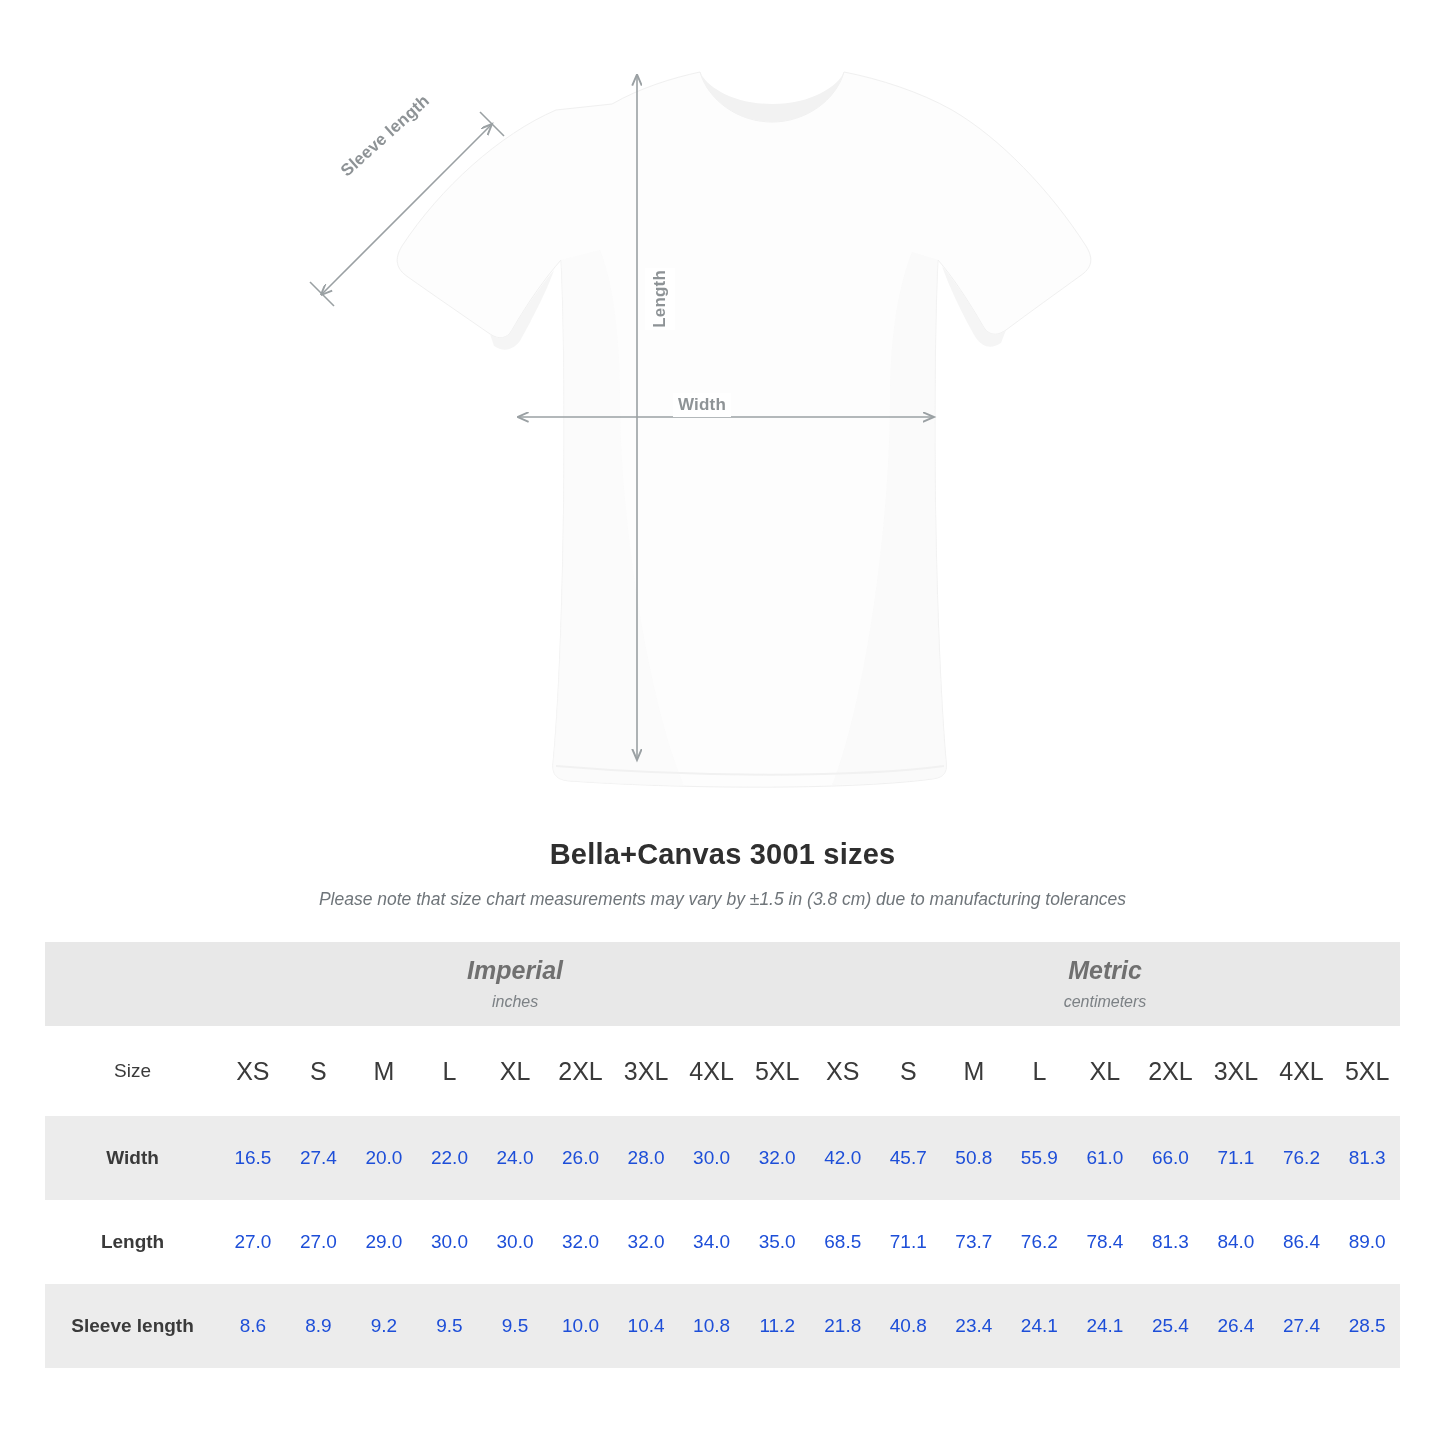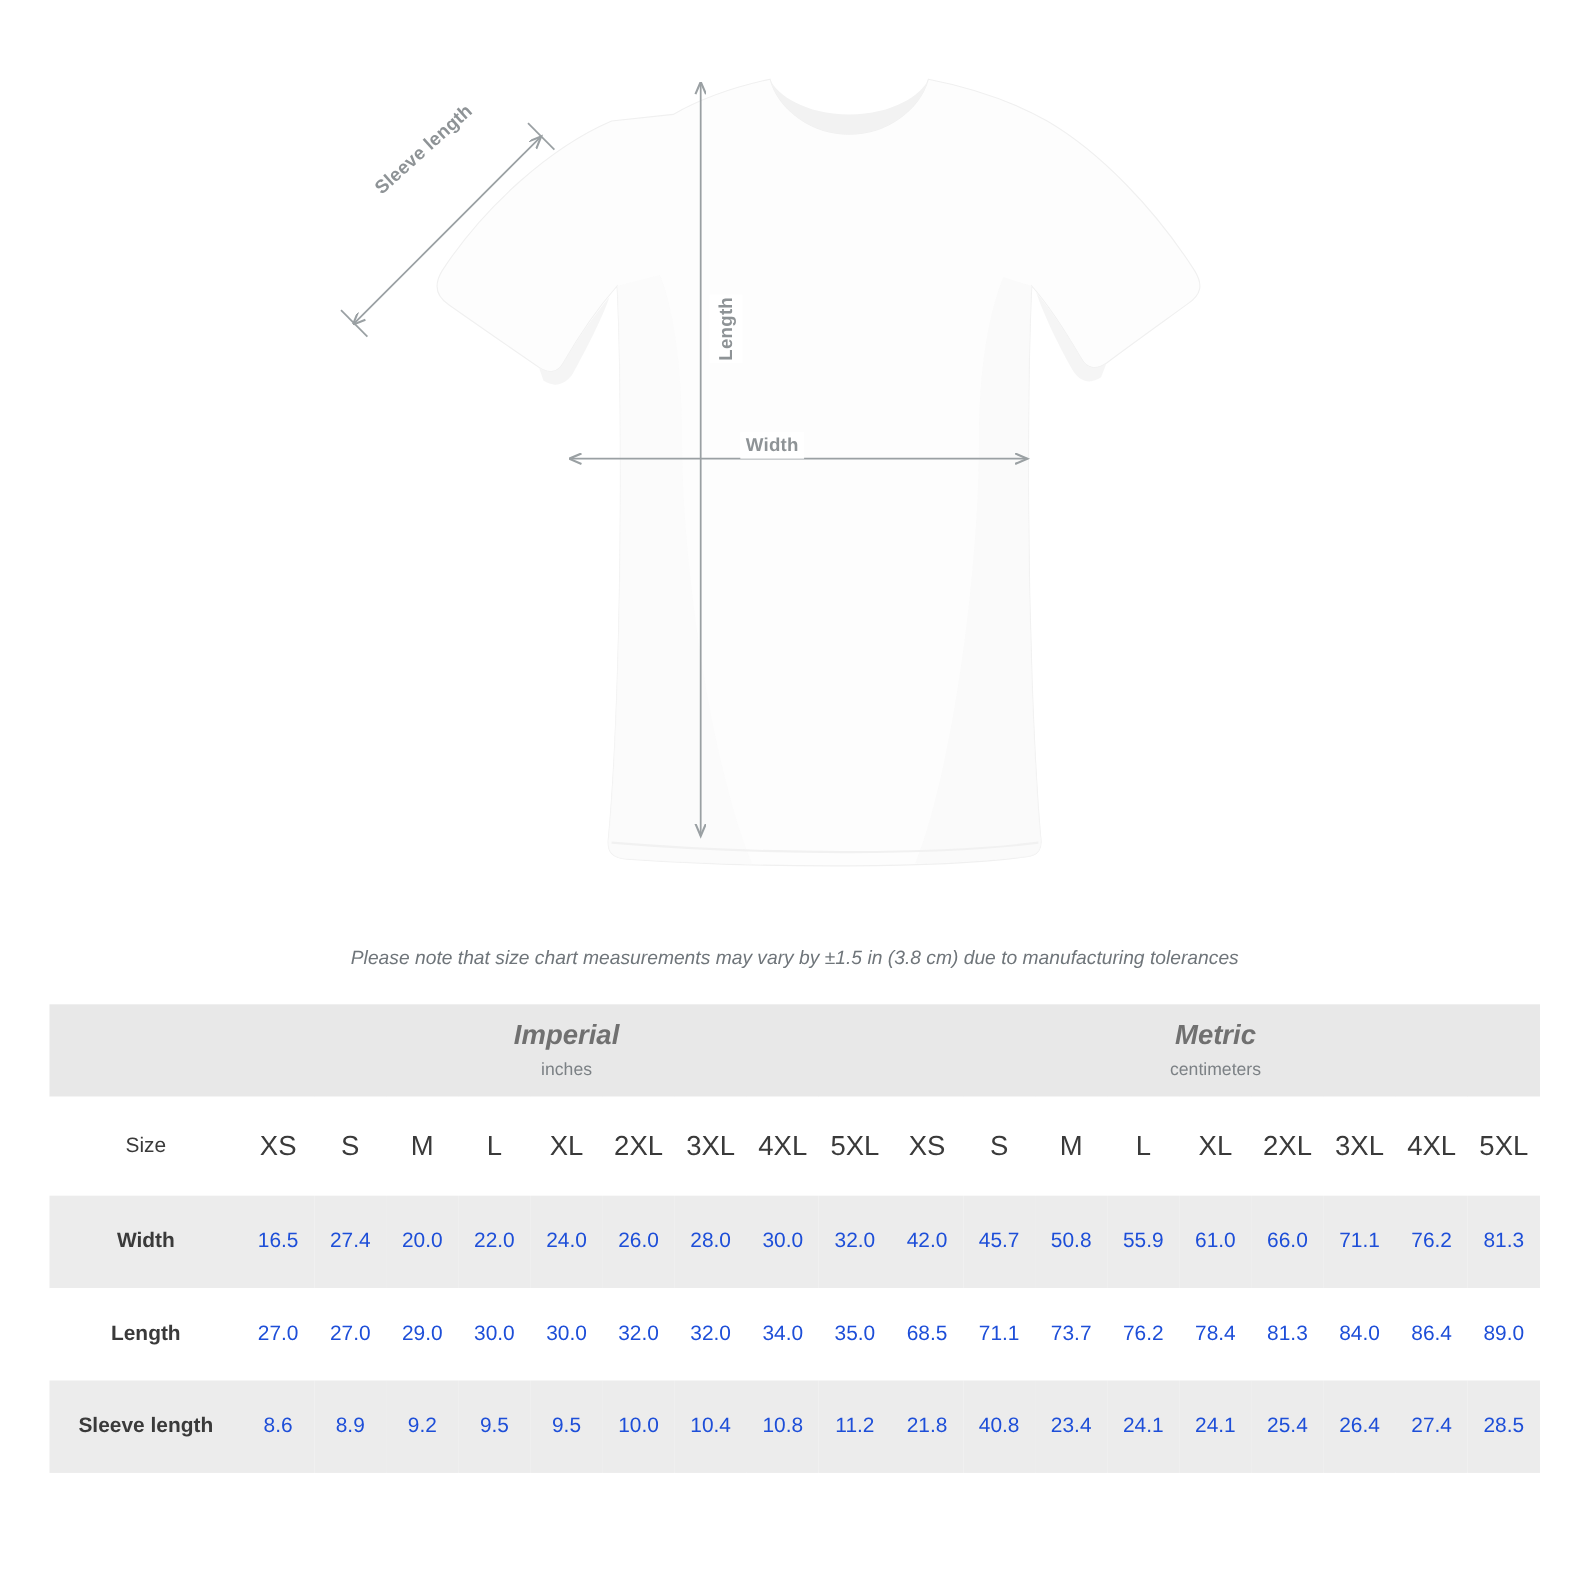--- a/index.html
+++ b/index.html
@@ -69,21 +69,21 @@
     font-size: 29px;
     font-weight: bold;
     color: #2f2f2f;
     margin: 0;
     letter-spacing: 0.2px;
   }
   .chart-note {
     font-size: 17.5px;
     font-style: italic;
     color: #6f757a;
-    margin-top: 30px;
+    margin-top: 18px;
   }
 
   
   .table-wrap {
     margin: 32px 45px 0 45px;
   }
   table.size-chart {
     border-collapse: collapse;
     width: 1355px;
     table-layout: fixed;
@@ -102,20 +102,21 @@
   }
   .band .unit-name {
     font-size: 25px;
     font-style: italic;
     font-weight: bold;
     color: #707070;
     line-height: 1.1;
   }
   .band .unit-sub {
     font-size: 16px;
+    font-style: italic;
     color: #7c8185;
     margin-top: 8px;
   }
 
   .hdr td {
     height: 88px;
     background: #ffffff;
     font-size: 25px;
     font-weight: bold;
     color: #3a3a3a;
@@ -215,20 +216,21 @@
         <line x1="519" y1="417" x2="934" y2="417" marker-start="url(#arrowtail)" marker-end="url(#arrowhead)"></line>
       </g>
     </svg>
 
     <span class="dim-label" id="label-sleeve">Sleeve length</span>
     <span class="dim-label" id="label-length">Length</span>
     <span class="dim-label" id="label-width">Width</span>
   </div>
 
   <div class="title-block">
+    <h1 class="chart-title">Bella+Canvas 3001 sizes</h1>
     <div class="chart-note">Please note that size chart measurements may vary by ±1.5 in (3.8 cm) due to manufacturing tolerances</div>
   </div>
 
   <div class="table-wrap">
     <table class="size-chart">
       <colgroup>
         <col class="c-label">
         <col class="c-cell">
           <col class="c-cell">
           <col class="c-cell">

